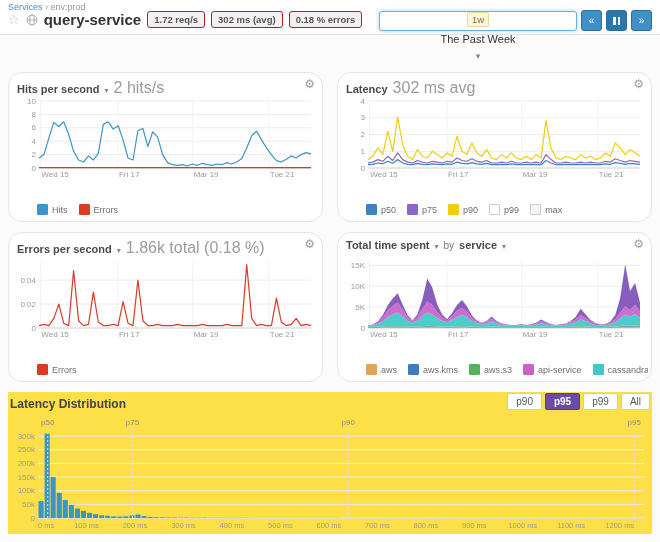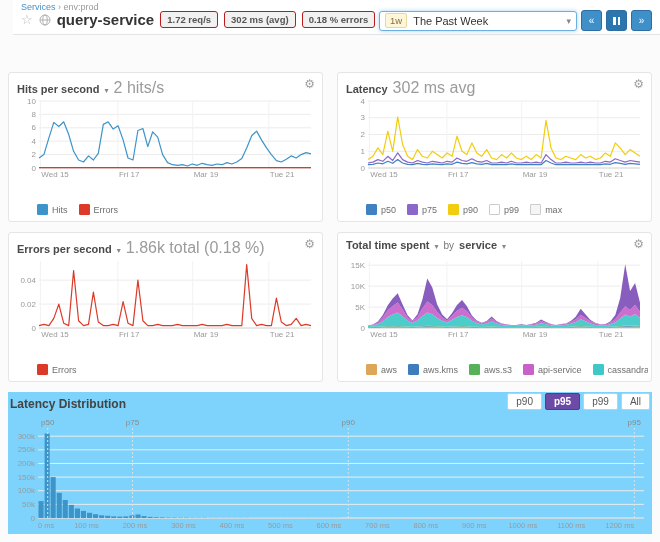--- a/index.html
+++ b/index.html
@@ -1,53 +1,53 @@
 <!DOCTYPE html>
 <html><head>
 <meta charset="utf-8">
 <style>
   html,body{margin:0;padding:0;}
   #root{position:relative;width:660px;height:542px;background:#fbfbfb;font-family:"Liberation Sans",sans-serif;overflow:hidden;}
   a{text-decoration:none;}
   
-  .header{position:absolute;top:0;left:13px;right:0;height:34px;background:#fff;border-bottom:1px solid #e4e4e4;}
+  .header{position:absolute;top:0;left:0;right:0;height:34px;background:#fff;border-bottom:1px solid #e4e4e4;}
   .breadcrumb{position:absolute;top:2px;left:8px;font-size:9px;color:#999;}
   .breadcrumb a{color:#4990c9;}
   .title-row{position:absolute;top:11px;left:8px;display:flex;align-items:center;gap:6px;}
   .star{color:#b9b9b9;font-size:13px;line-height:13px;}
   .page-title{font-size:15px;font-weight:bold;color:#333;}
   .badge{font-size:9.5px;color:#555;background:#f1f1f1;border:1px solid #b91c1c;border-radius:3px;padding:2px 6px;white-space:nowrap;font-weight:bold;}
   .time-controls{position:absolute;top:10px;right:8px;display:flex;gap:4px;align-items:center;}
-  .time-input{width:198px;height:20px;border:1px solid #6cb0e0;border-radius:3px;background:#fff;box-shadow:0 0 4px rgba(82,168,236,.5);display:flex;align-items:center;padding:0 5px;gap:6px;box-sizing:border-box;}
+  .time-input{width:198px;height:20px;border:1px solid #6cb0e0;border-radius:3px;background:#fff;box-shadow:0 0 4px rgba(82,168,236,.5);display:flex;align-items:center;padding:0 5px;gap:6px;box-sizing:border-box;flex-direction:column;}
   .token{background:#fdf6d9;border:1px solid #e7d7a3;border-radius:2px;font-size:9.5px;color:#8a6d3b;padding:0 4px;line-height:13px;}
   .range-label{font-size:11px;color:#333;flex:1;}
   .caret{color:#888;font-size:9px;}
   .nav-btn{width:21px;height:21px;border:1px solid #2e6da4;background:#3f8fc9;color:#fff;border-radius:3px;font-size:10px;display:flex;align-items:center;justify-content:center;padding:0;cursor:pointer;}
   .nav-btn.active{background:#2a76ad;}
   .pause-bar{width:2.5px;height:8px;background:#fff;margin:0 1px;}
   
   .monitors-bar{position:absolute;top:35px;left:0;right:0;height:25px;background:#fcfcfc;border-bottom:1px solid #e8e8e8;display:flex;align-items:center;padding:0 8px;gap:12px;font-size:11px;color:#444;}
   .monitors-bar a{color:#3f8fc9;}
   
-  .panel{position:absolute;width:315px;height:150px;background:#fff;border:1px solid #e5e5e5;border-radius:3px;box-sizing:border-box;padding:6px 8px;}
+  .panel{position:absolute;width:315px;height:150px;background:#fff;border:1px solid #e5e5e5;border-radius:14px;box-sizing:border-box;padding:6px 8px;}
   #panel-hits{top:72px;left:8px;} #panel-latency{top:72px;left:337px;}
   #panel-errors{top:232px;left:8px;} #panel-total{top:232px;left:337px;}
   .panel-header{display:flex;align-items:baseline;gap:5px;font-size:11px;}
   .panel-title{font-weight:bold;color:#4a4a4a;font-size:11px;}
   .panel-caret{color:#888;font-size:8px;}
   .panel-sub{color:#9b9b9b;font-size:16px;}
   .by-label{color:#777;font-size:10px;}
   .gear{position:absolute;right:7px;top:4px;color:#a0a0a0;font-size:12px;background:none;border:none;padding:0;cursor:pointer;}
   svg.chart{position:absolute;left:6px;top:24px;}
   svg{font-family:"Liberation Sans",sans-serif;}
   .legend{position:absolute;left:28px;right:3px;bottom:6px;display:flex;gap:11px;align-items:flex-start;overflow:hidden;white-space:nowrap;}
   .legend-item{display:flex;align-items:center;gap:4px;font-size:9px;color:#6e6e6e;flex:0 0 auto;}
   .legend-swatch{width:9px;height:9px;border-radius:1px;display:inline-block;}
   
-  #dist{position:absolute;top:392px;left:8px;width:644px;height:142px;background:#7dd3fc;}
+  #dist{position:absolute;top:392px;left:8px;width:644px;height:142px;background:#fde047;}
   .dist-title{position:absolute;top:5px;left:2px;font-size:12px;font-weight:bold;color:#444;}
   .dist-buttons{position:absolute;top:1px;right:2px;display:flex;gap:3px;}
   .pbtn{font-size:10px;padding:2px 8px;border:1px solid #ccc;background:#fff;color:#555;border-radius:2px;cursor:pointer;}
   .pbtn.active{background:#6c4ba6;border-color:#59398f;color:#fff;font-weight:bold;}
   #dist-chart{position:absolute;left:0;top:24px;}
 </style>
 </head>
 <body>
 
 <div id="root">

